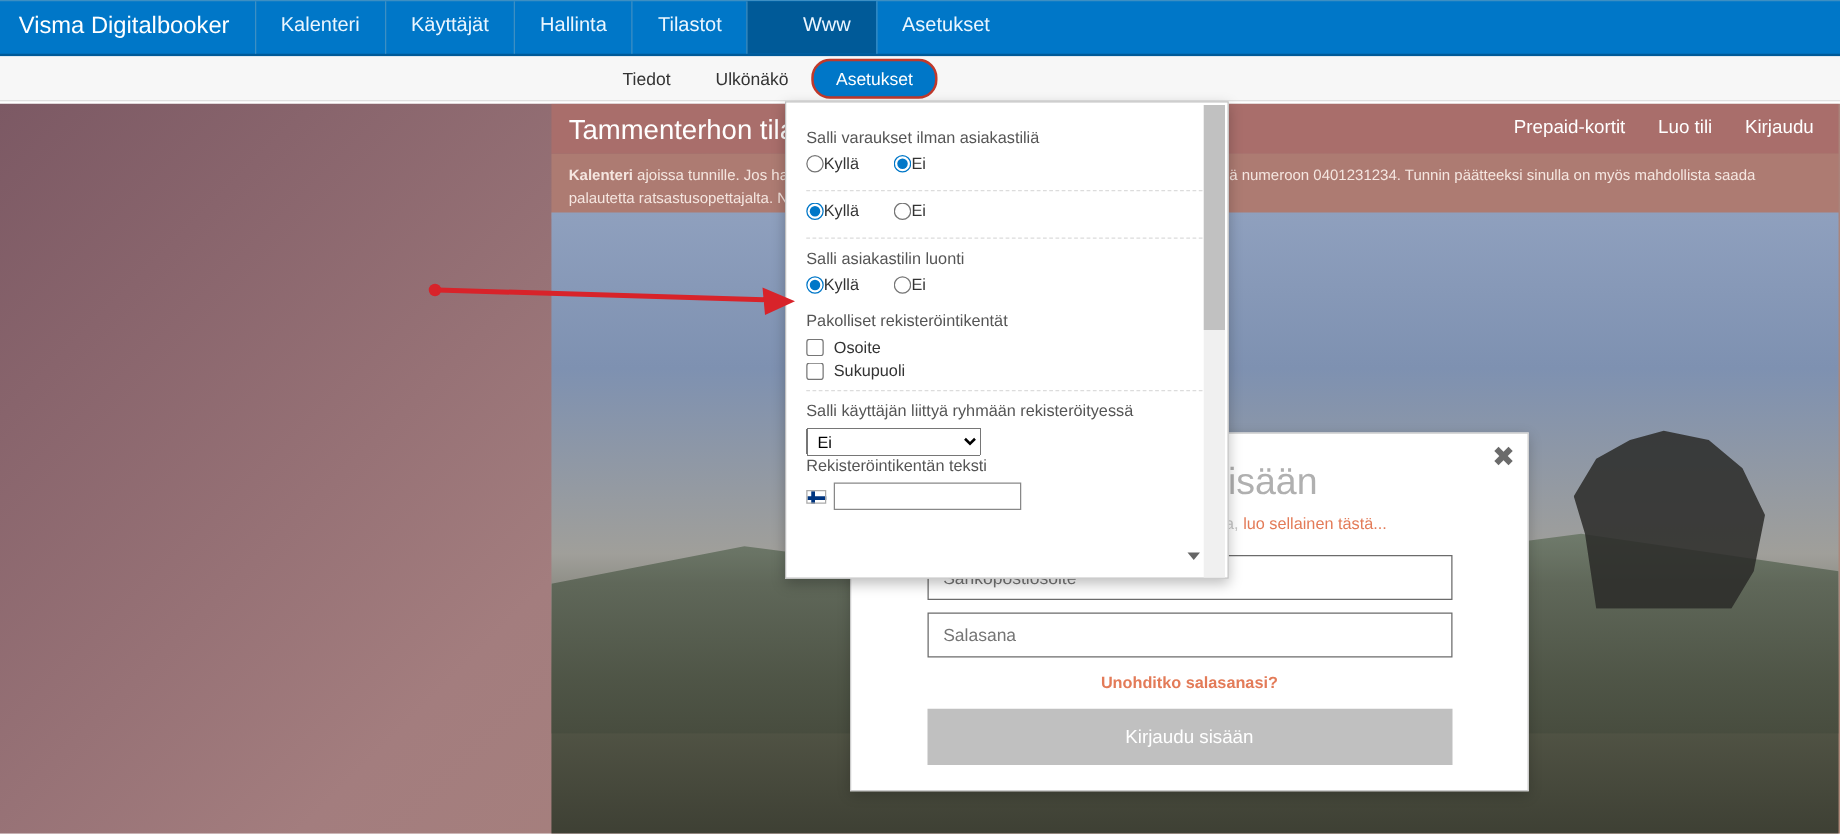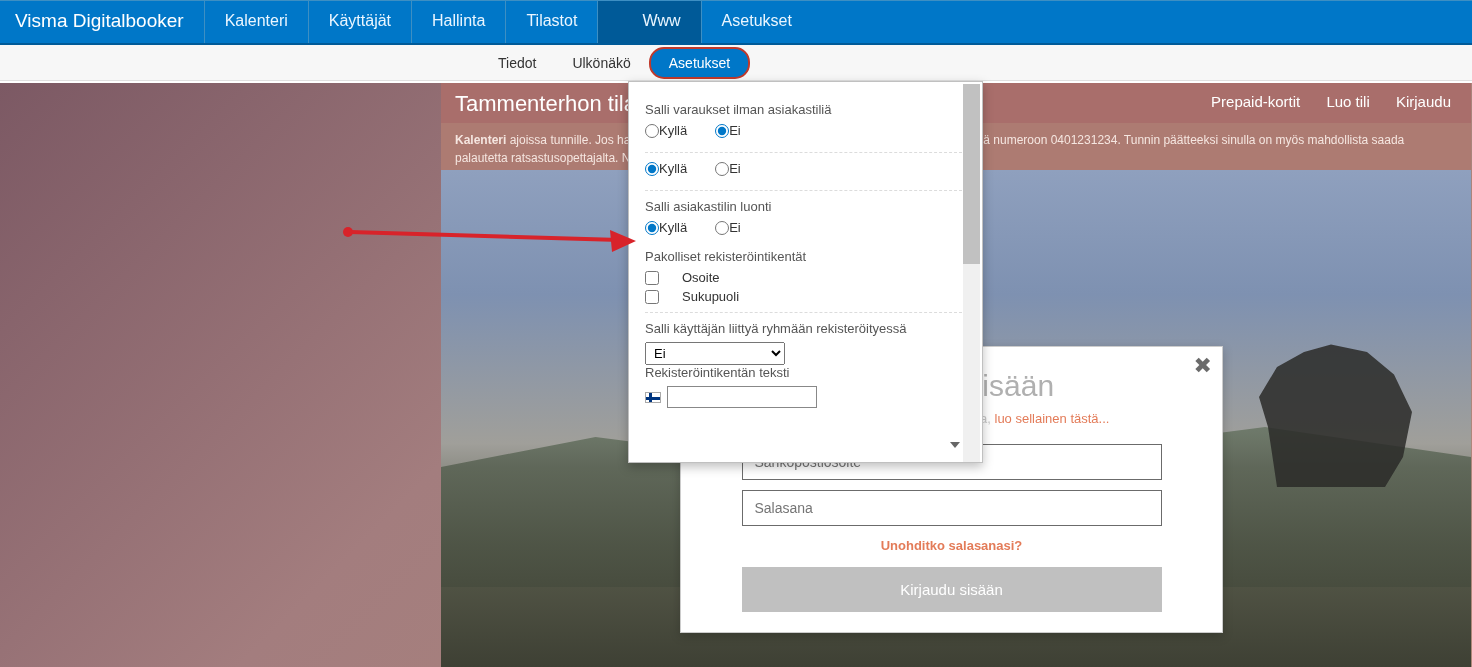--- a/index.html
+++ b/index.html
@@ -219,21 +219,21 @@
   }
   .radio-row {
     display: flex;
     gap: 28px;
     margin-bottom: 14px;
     font-size: 13px;
     color: #333;
   }
   .radio-row label { display: flex; align-items: center; gap: 0; }
   .sep { border: none; border-top: 1px dashed #dcdcdc; margin: 8px 0; }
-  .chk-row { font-size: 13px; color: #333; margin: 4px 0; display: flex; align-items: center; gap: 23px; }
+  .chk-row { font-size: 13px; color: #333; margin: 4px 0; display: flex; align-items: center; gap: 8px; }
   .sel { width: 140px; font-size: 13px; padding: 2px 4px; }
   .flag-input-row { display:flex; align-items:center; gap:6px; margin-top:6px;}
   .flag-fi {
     width: 16px; height: 11px;
     background:
      linear-gradient(#003580,#003580) no-repeat 3px 0 / 3px 11px,
      linear-gradient(#003580,#003580) no-repeat 0 4px / 16px 3px,
      #fff;
     border:1px solid #aaa;
   }

